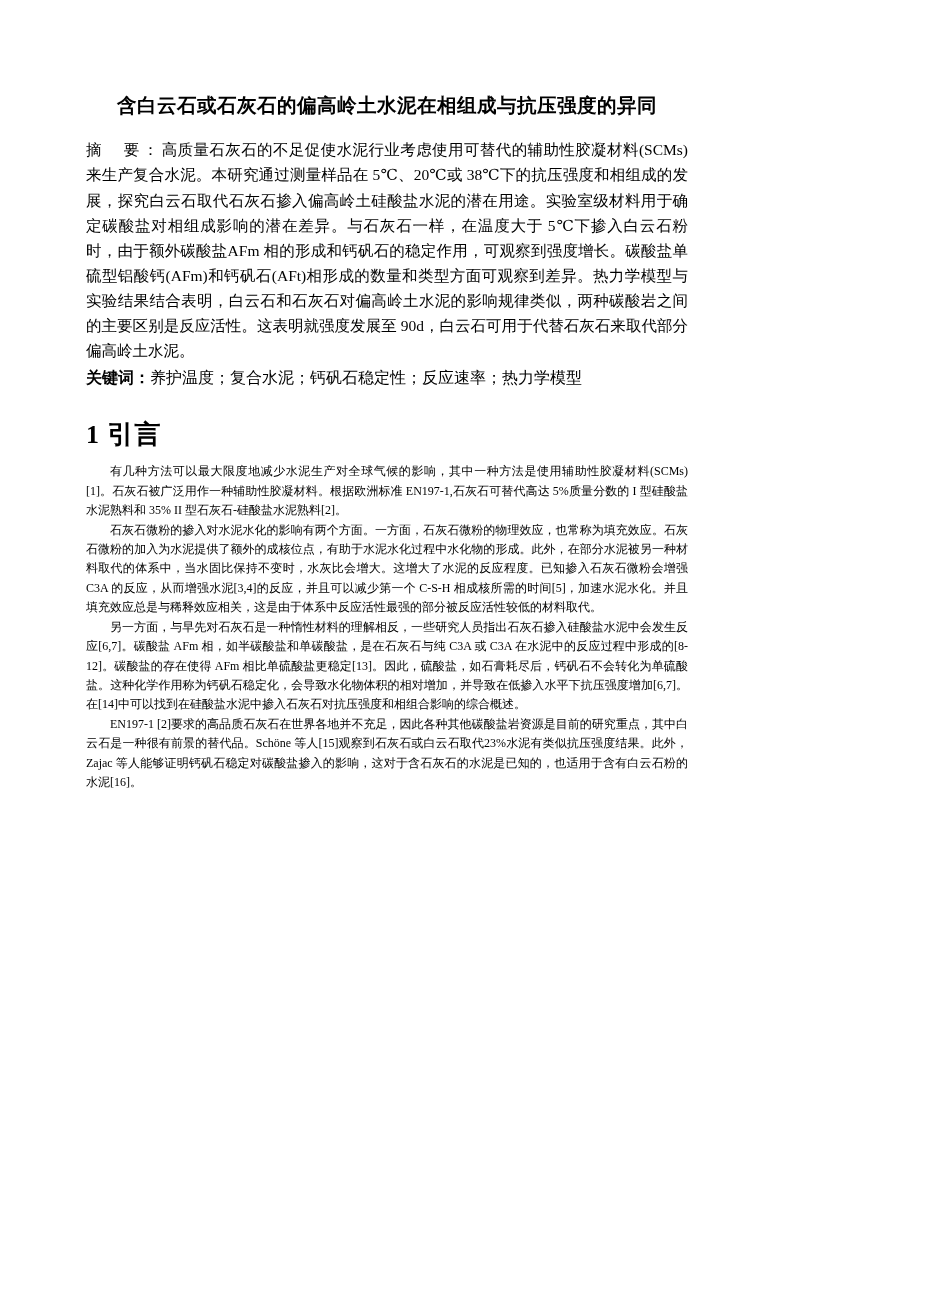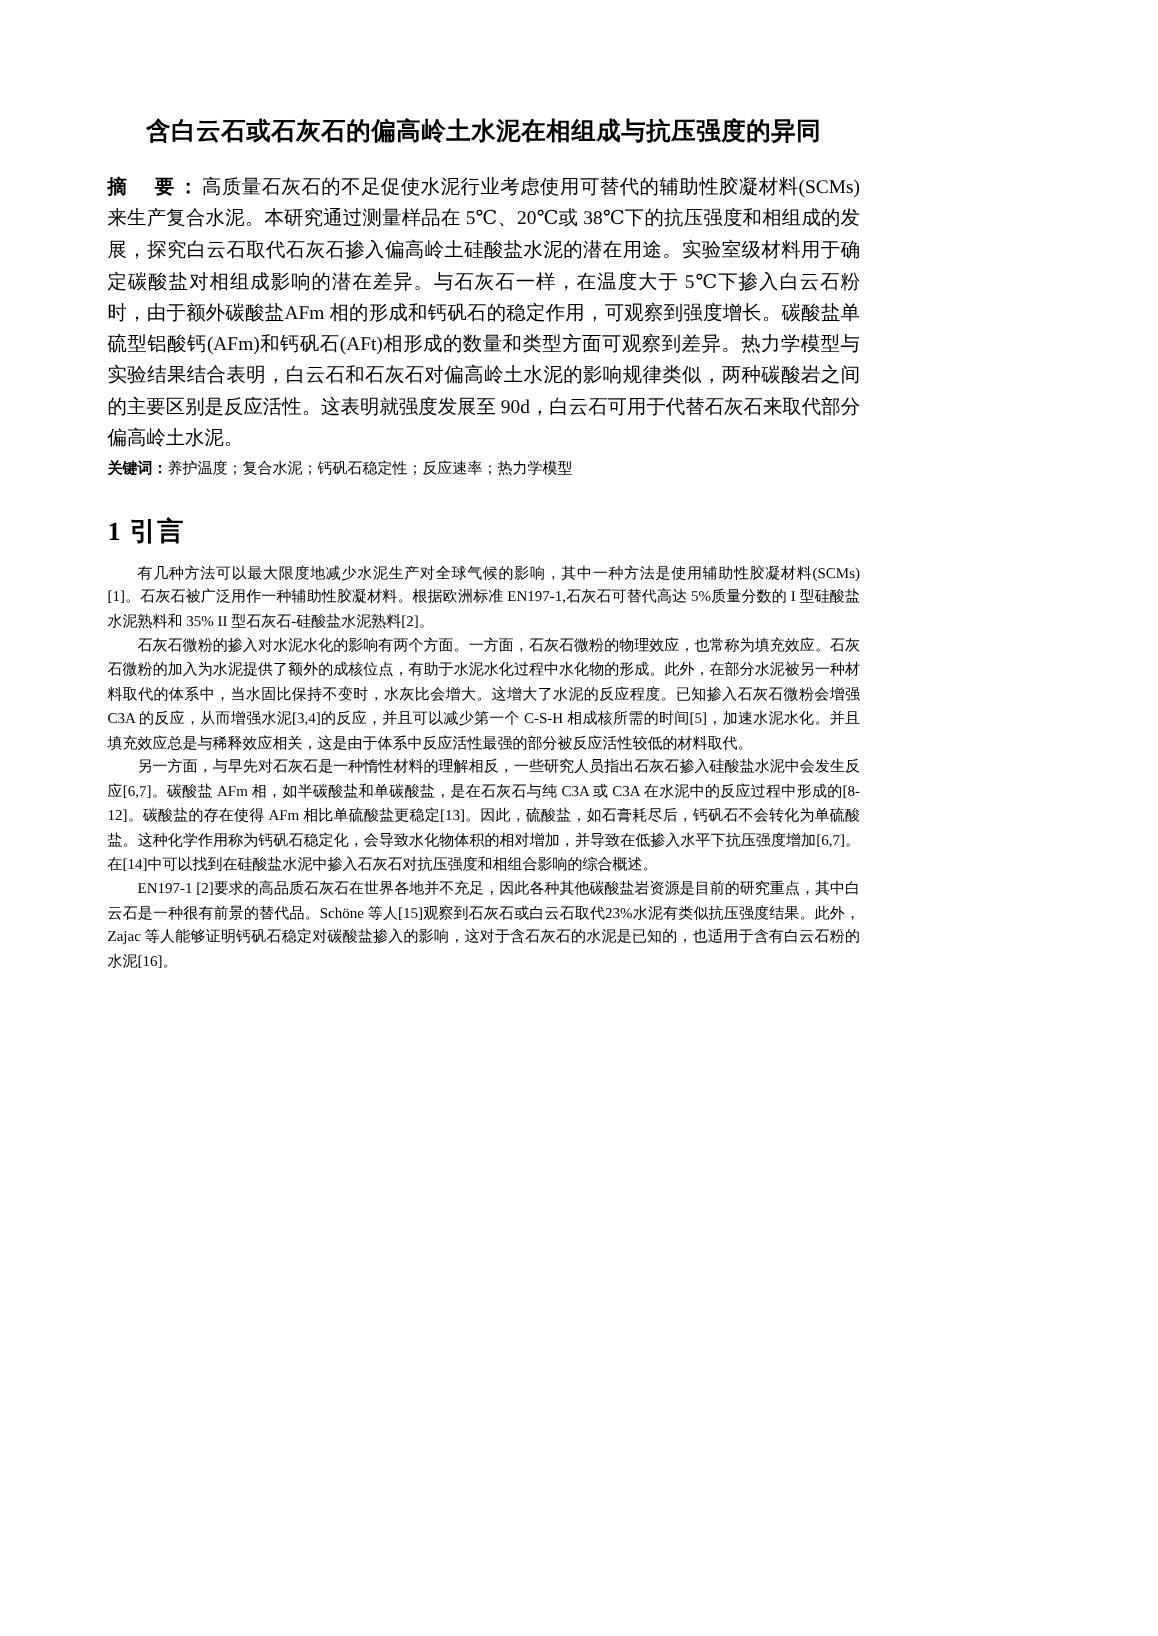--- a/index.html
+++ b/index.html
@@ -45,34 +45,34 @@
     margin: 0 0 12px 0;
   }
   .abstract {
     font-size: 15.5px;
     line-height: 1.62;
     text-align: justify;
     text-justify: inter-ideograph;
     margin: 0;
   }
   .abstract .lbl {
-    font-weight: bold;
+    font-weight: normal;
     letter-spacing: 3px;
   }
   .keywords {
-    font-size: 12px;
+    font-size: 16px;
     line-height: 1.62;
     text-align: justify;
     margin: 2px 0 0 0;
   }
   .keywords .lbl {
     font-weight: bold;
   }
   h2.section {
-    font-size: 21px;
+    font-size: 26px;
     font-weight: bold;
     margin: 26px 0 10px 0;
     letter-spacing: 1px;
   }
   p.body {
     font-size: 12px;
     line-height: 1.62;
     text-align: justify;
     text-justify: inter-ideograph;
     margin: 0;

